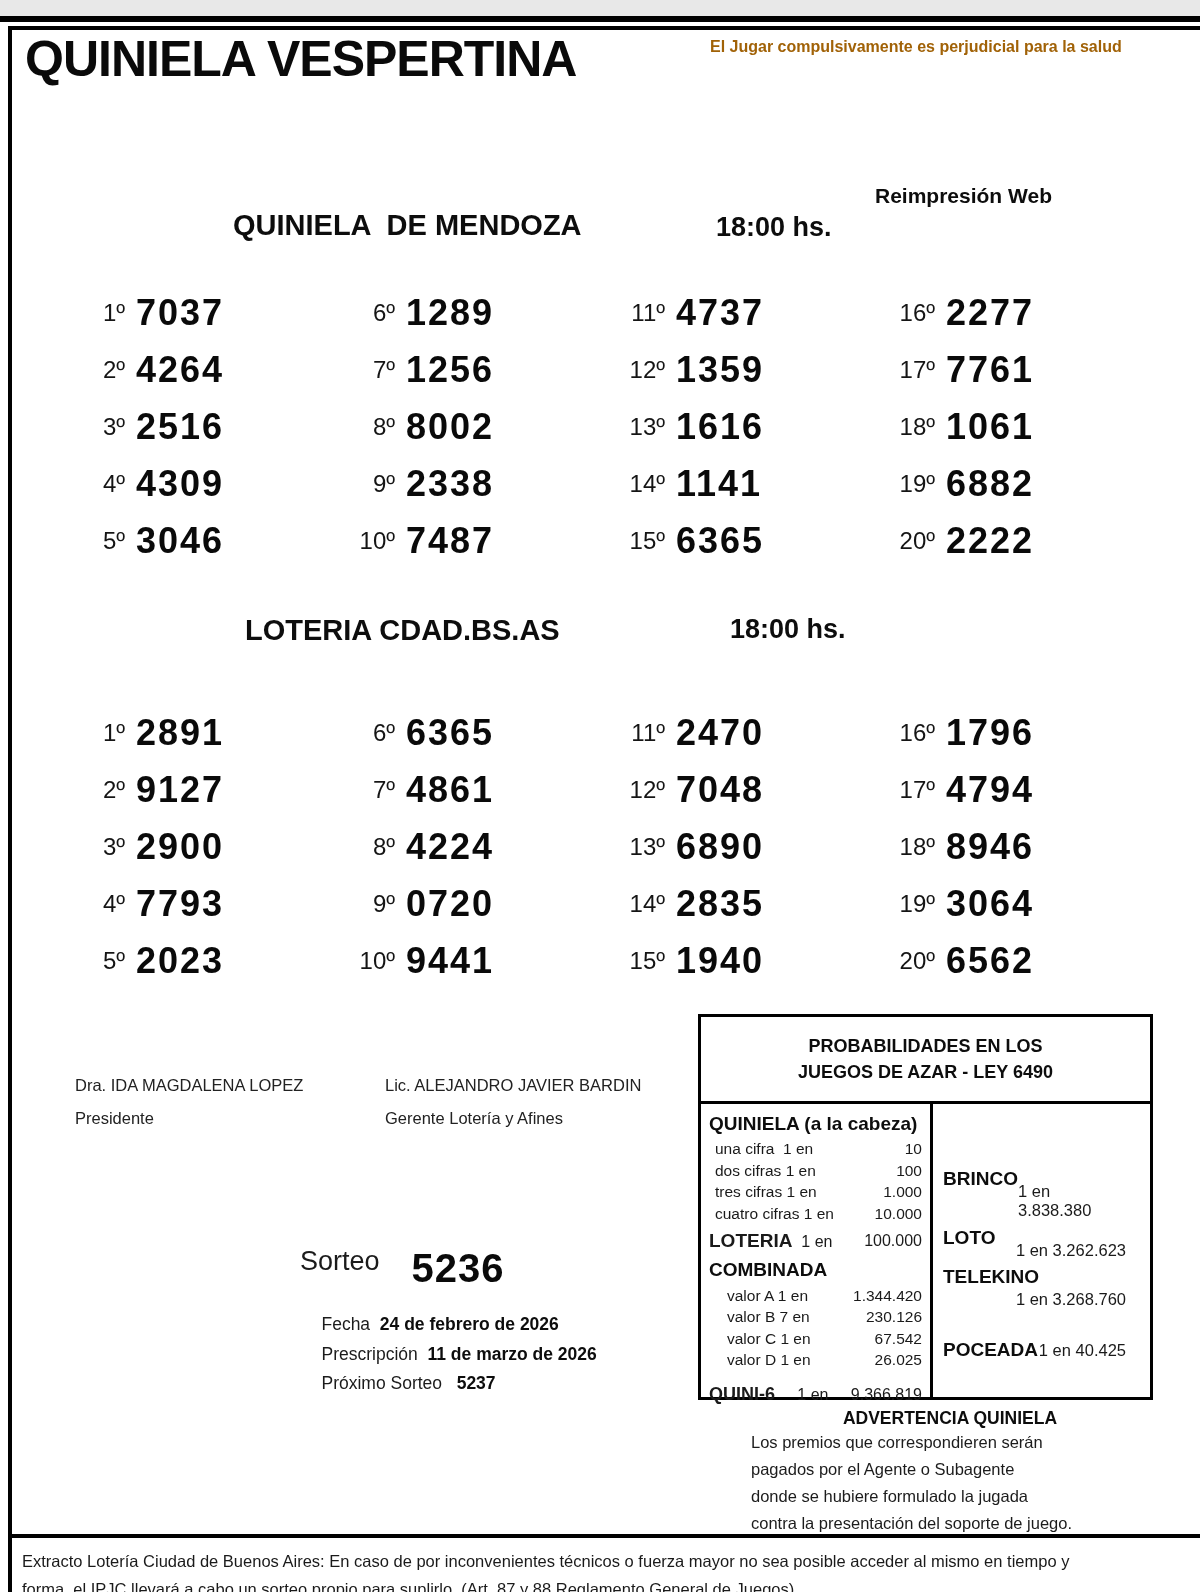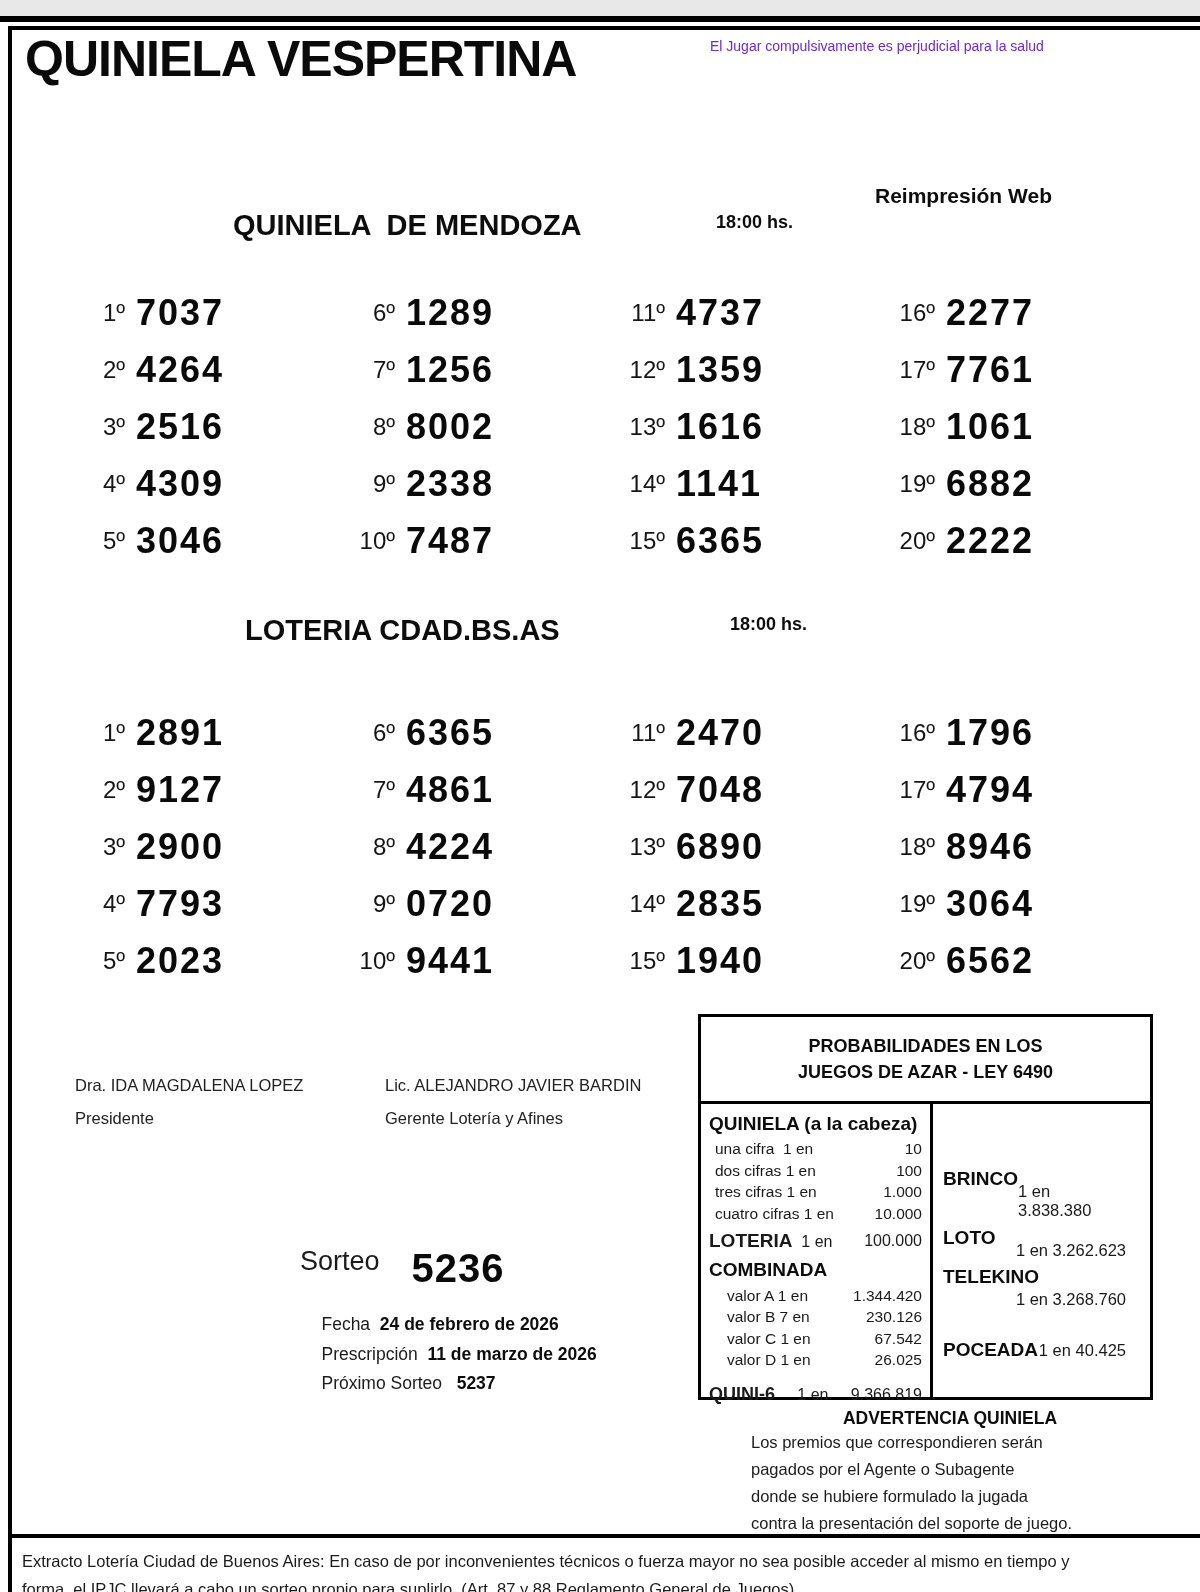--- a/index.html
+++ b/index.html
@@ -8,24 +8,24 @@
     font-family:"Liberation Sans","DejaVu Sans",sans-serif;color:#111;
     margin:16px auto;overflow:hidden;padding-left:20px;
   }
   .topbar{position:absolute;top:0;left:0;right:0;height:6px;background:#000;}
   .frame{position:absolute;left:8px;top:10px;right:12px;bottom:4px;
     border:4px solid #000;border-bottom-width:8px;pointer-events:none;}
   .bottom-hairline{position:absolute;bottom:0;left:0;right:0;height:2px;background:#c9c9c9;}
 
   .abs{position:absolute;}
   .title{left:25px;top:14px;font-size:50px;font-weight:700;letter-spacing:-1px;color:#0a0a0a;}
-  .warning{left:710px;top:22px;font-size:14px;font-weight:400;color:#6d28d9;}
+  .warning{left:710px;top:22px;font-size:16px;font-weight:700;color:#a16207;}
 
   .sec-heading{font-size:29px;font-weight:700;white-space:pre;color:#0d0d0d;}
-  .sec-time{font-size:18px;font-weight:700;color:#0d0d0d;}
+  .sec-time{font-size:27px;font-weight:700;color:#0d0d0d;}
   .reimpresion{left:875px;top:168px;font-size:21px;font-weight:700;color:#0d0d0d;}
 
   .results{position:absolute;left:60px;display:grid;
     grid-template-rows:repeat(5,57px);grid-template-columns:repeat(4,270px);
     grid-auto-flow:column;}
   .cell{display:flex;align-items:center;}
   .cell .pos{width:65px;text-align:right;font-size:24px;color:#151515;}
   .cell .num{margin-left:11px;font-size:36px;font-weight:700;letter-spacing:2px;color:#0a0a0a;}
 
   .official{width:300px;font-size:16.5px;color:#222;}

